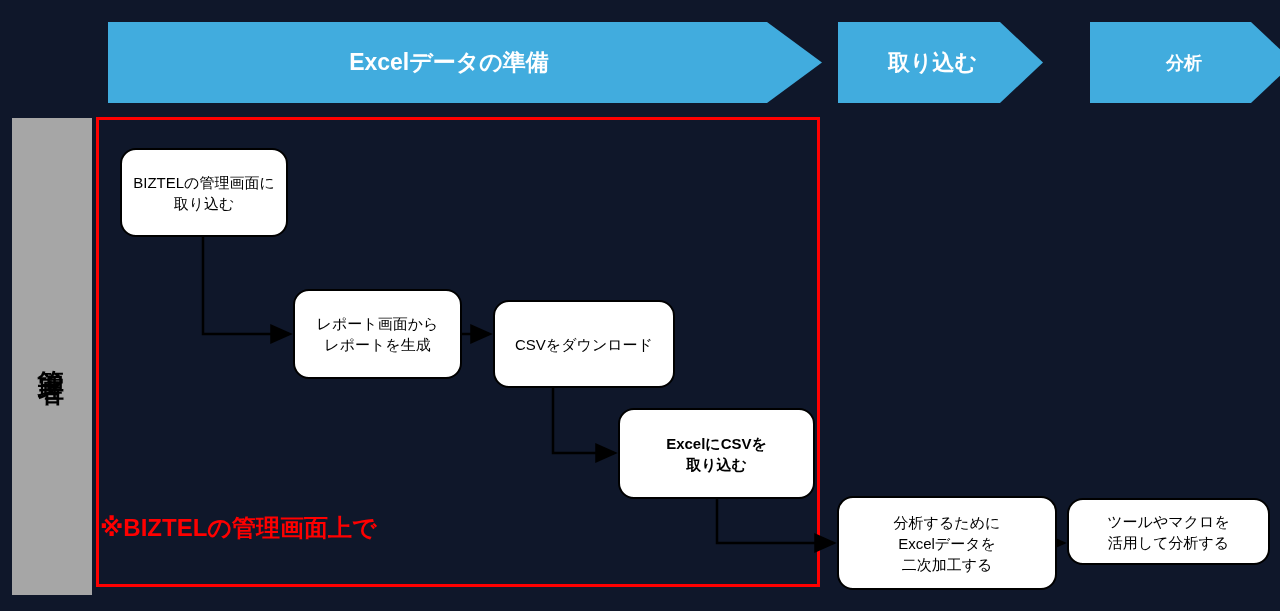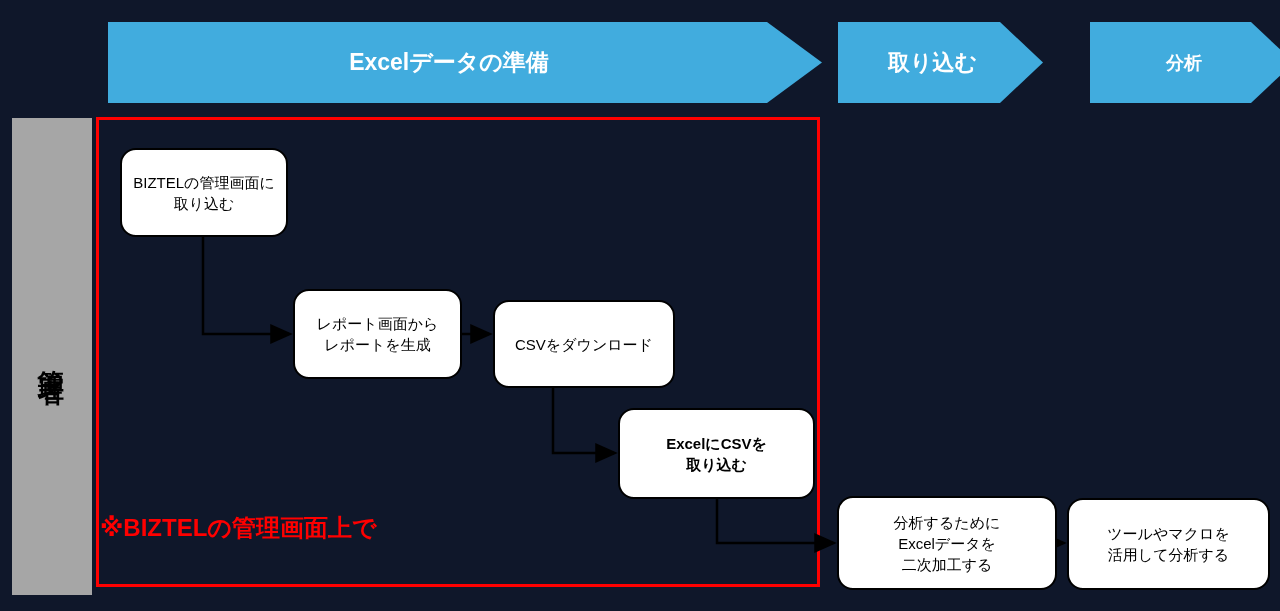--- a/index.html
+++ b/index.html
@@ -100,21 +100,21 @@
     color: #000000;
     box-sizing: border-box;
     z-index: 3;
   }
   .node.bold { font-weight: bold; }
   .node-0 { left: 120px;  top: 148px; width: 168px; height: 89px; }
   .node-1 { left: 293px;  top: 289px; width: 169px; height: 90px; }
   .node-2 { left: 493px;  top: 300px; width: 182px; height: 88px; }
   .node-3 { left: 618px;  top: 408px; width: 197px; height: 91px; }
   .node-4 { left: 837px;  top: 496px; width: 220px; height: 94px; }
-  .node-5 { left: 1067px; top: 498px; width: 203px; height: 92px; }
+  .node-5 { left: 1067px; top: 498px; width: 203px; height: 67px; }
 
   
   .note {
     position: absolute;
     left: 100px; top: 513px;
     width: 334px;
     text-align: left;
     color: var(--accent-red, #FF0000);
     font-weight: bold;
     font-size: 24px;

